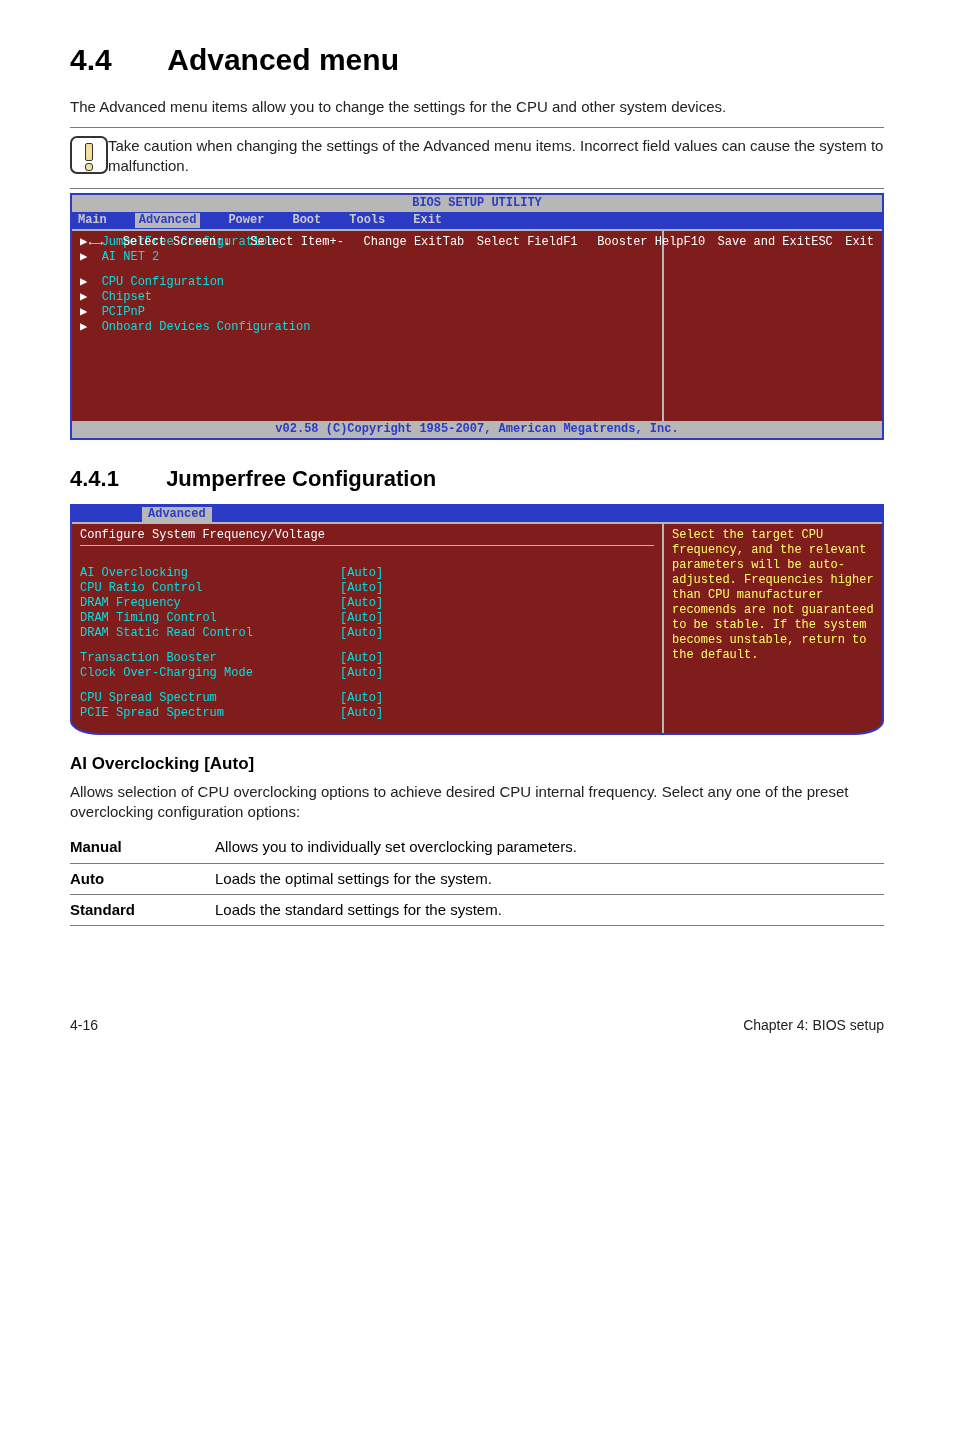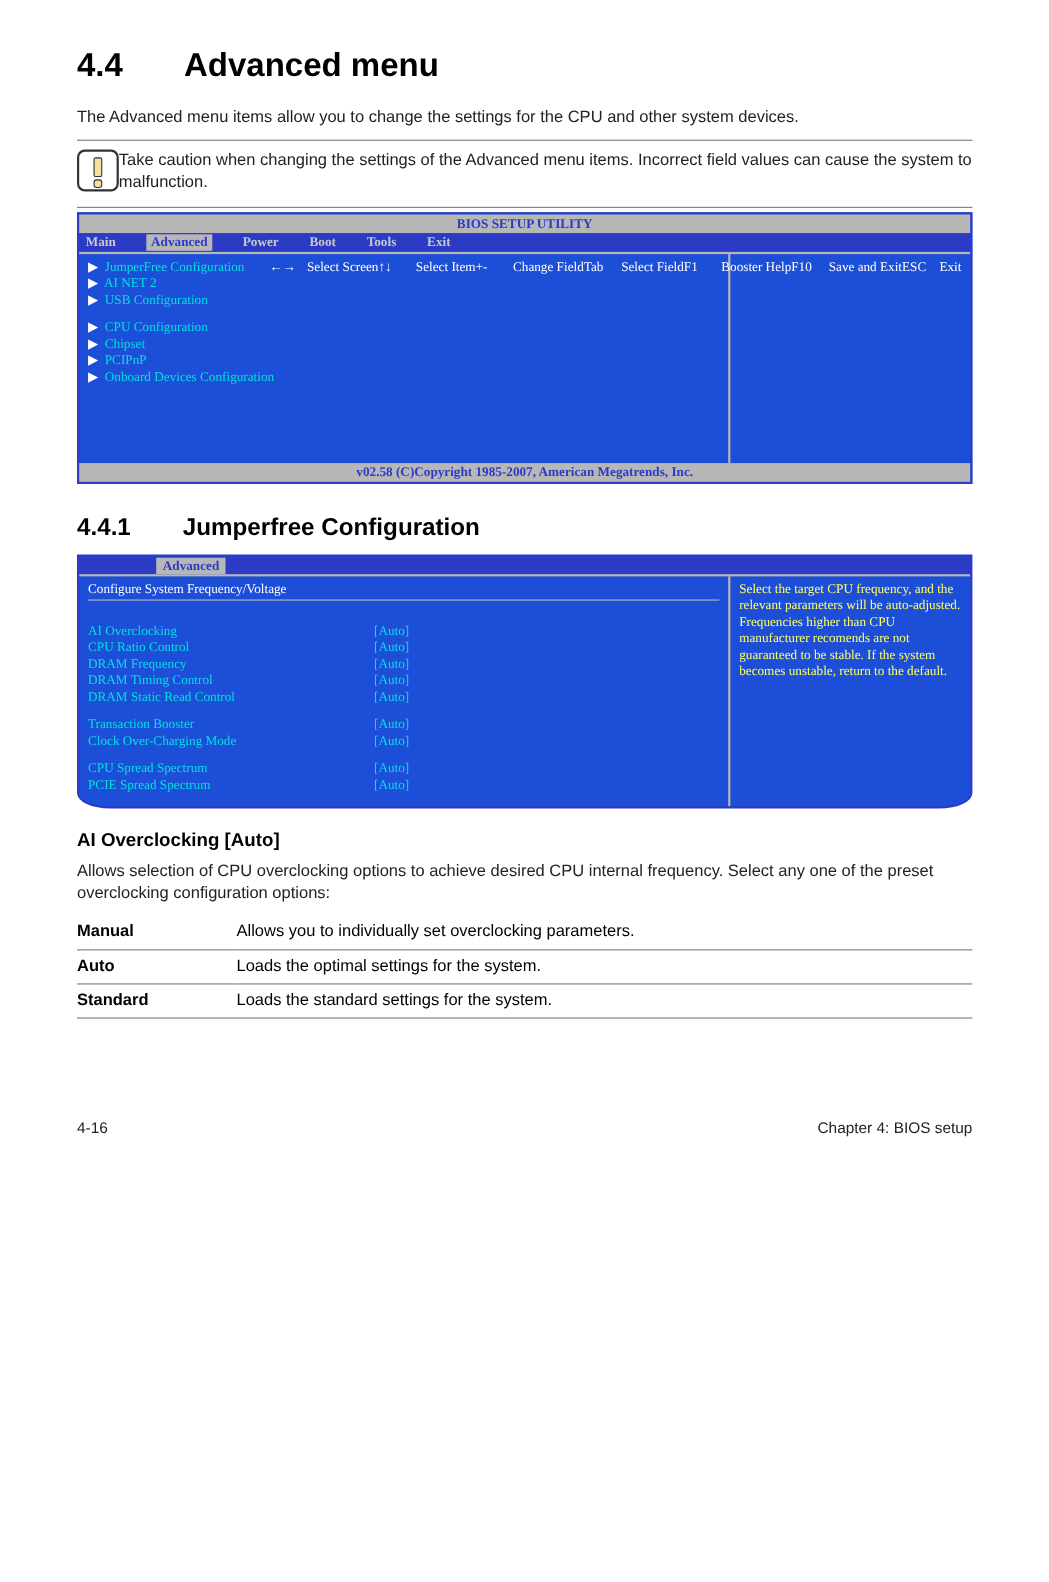--- a/index.html
+++ b/index.html
@@ -32,23 +32,23 @@
     width:6px; height:16px; background:#f3df9e; border:1px solid #333; border-radius:2px;
   }
   .note-icon::after{
     content:""; position:absolute; left:50%; top:25px; transform:translateX(-50%);
     width:6px; height:6px; background:#f3df9e; border:1px solid #333; border-radius:3px;
   }
   .note-text { flex:1; color:#222; font-size:15px; }
 
   
   .bios {
-    background:#1d4ed8;
+    background:#7f1d1d;
     border:2px solid #2b3bc6;
-    font-family: Liberation Serif, serif;
+    font-family: Liberation Mono, monospace;
     font-size:12px;
     color:#fff;
     line-height:1.25;
     margin-bottom:18px;
   }
   .bios-title-bar {
     background:#b7b7b7; color:#2b3bc6; font-weight:bold;
     text-align:center; padding:1px 0;
   }
   .bios-tabs {
@@ -132,31 +132,30 @@
     <span class="sel">Advanced</span>
     <span>Power</span>
     <span>Boot</span>
     <span>Tools</span>
     <span>Exit</span>
   </div>
   <div class="bios-body">
     <div class="bios-left">
       <div class="menu-line"><span class="tri">▶  </span><span>JumperFree Configuration</span></div>
       <div class="menu-line"><span class="tri">▶  </span><span>AI NET 2</span></div>
-      <div class="menu-line"><span class="tri">▶  </span><span>USB Configuration</span></div>
       <div style="height:10px"></div>
       <div class="menu-line"><span class="tri">▶  </span><span>CPU Configuration</span></div>
       <div class="menu-line"><span class="tri">▶  </span><span>Chipset</span></div>
       <div class="menu-line"><span class="tri">▶  </span><span>PCIPnP</span></div>
       <div class="menu-line"><span class="tri">▶  </span><span>Onboard Devices Configuration</span></div>
     </div>
     <div class="bios-right">
       <div class="help-line"><span style="display:inline-block;width:34px">←→</span><span>Select Screen</span></div>
       <div class="help-line"><span style="display:inline-block;width:34px">↑↓</span><span>Select Item</span></div>
-      <div class="help-line"><span style="display:inline-block;width:34px">+-</span><span>Change Field</span></div>
+      <div class="help-line"><span style="display:inline-block;width:34px">+-</span><span>Change Exit</span></div>
       <div class="help-line"><span style="display:inline-block;width:34px">Tab</span><span>Select Field</span></div>
       <div class="help-line"><span style="display:inline-block;width:34px">F1</span><span>Booster Help</span></div>
       <div class="help-line"><span style="display:inline-block;width:34px">F10</span><span>Save and Exit</span></div>
       <div class="help-line"><span style="display:inline-block;width:34px">ESC</span><span>Exit</span></div>
       <div style="height:8px"></div>
     </div>
   </div>
   <div class="bios-footer">v02.58 (C)Copyright 1985-2007, American Megatrends, Inc.</div>
 </div>
 

